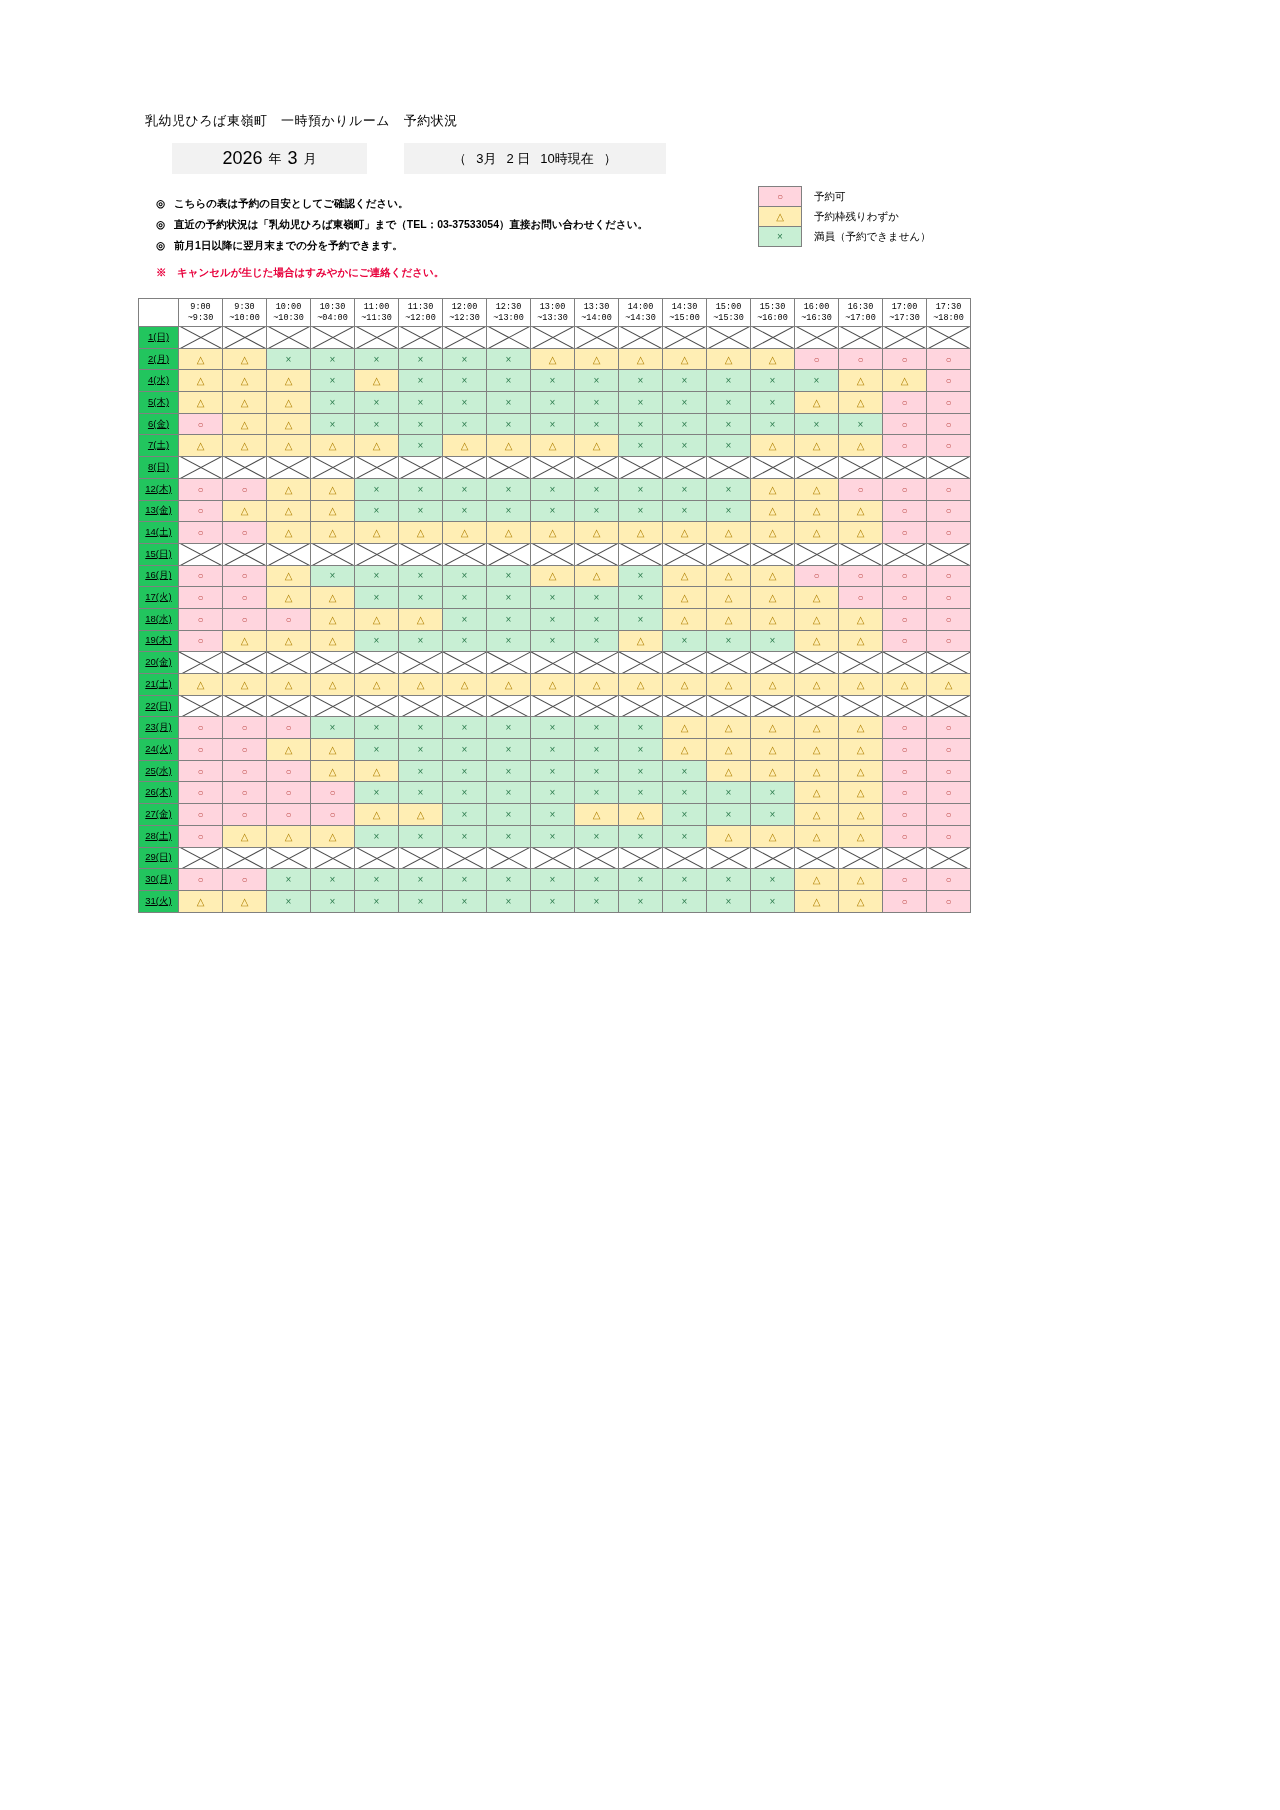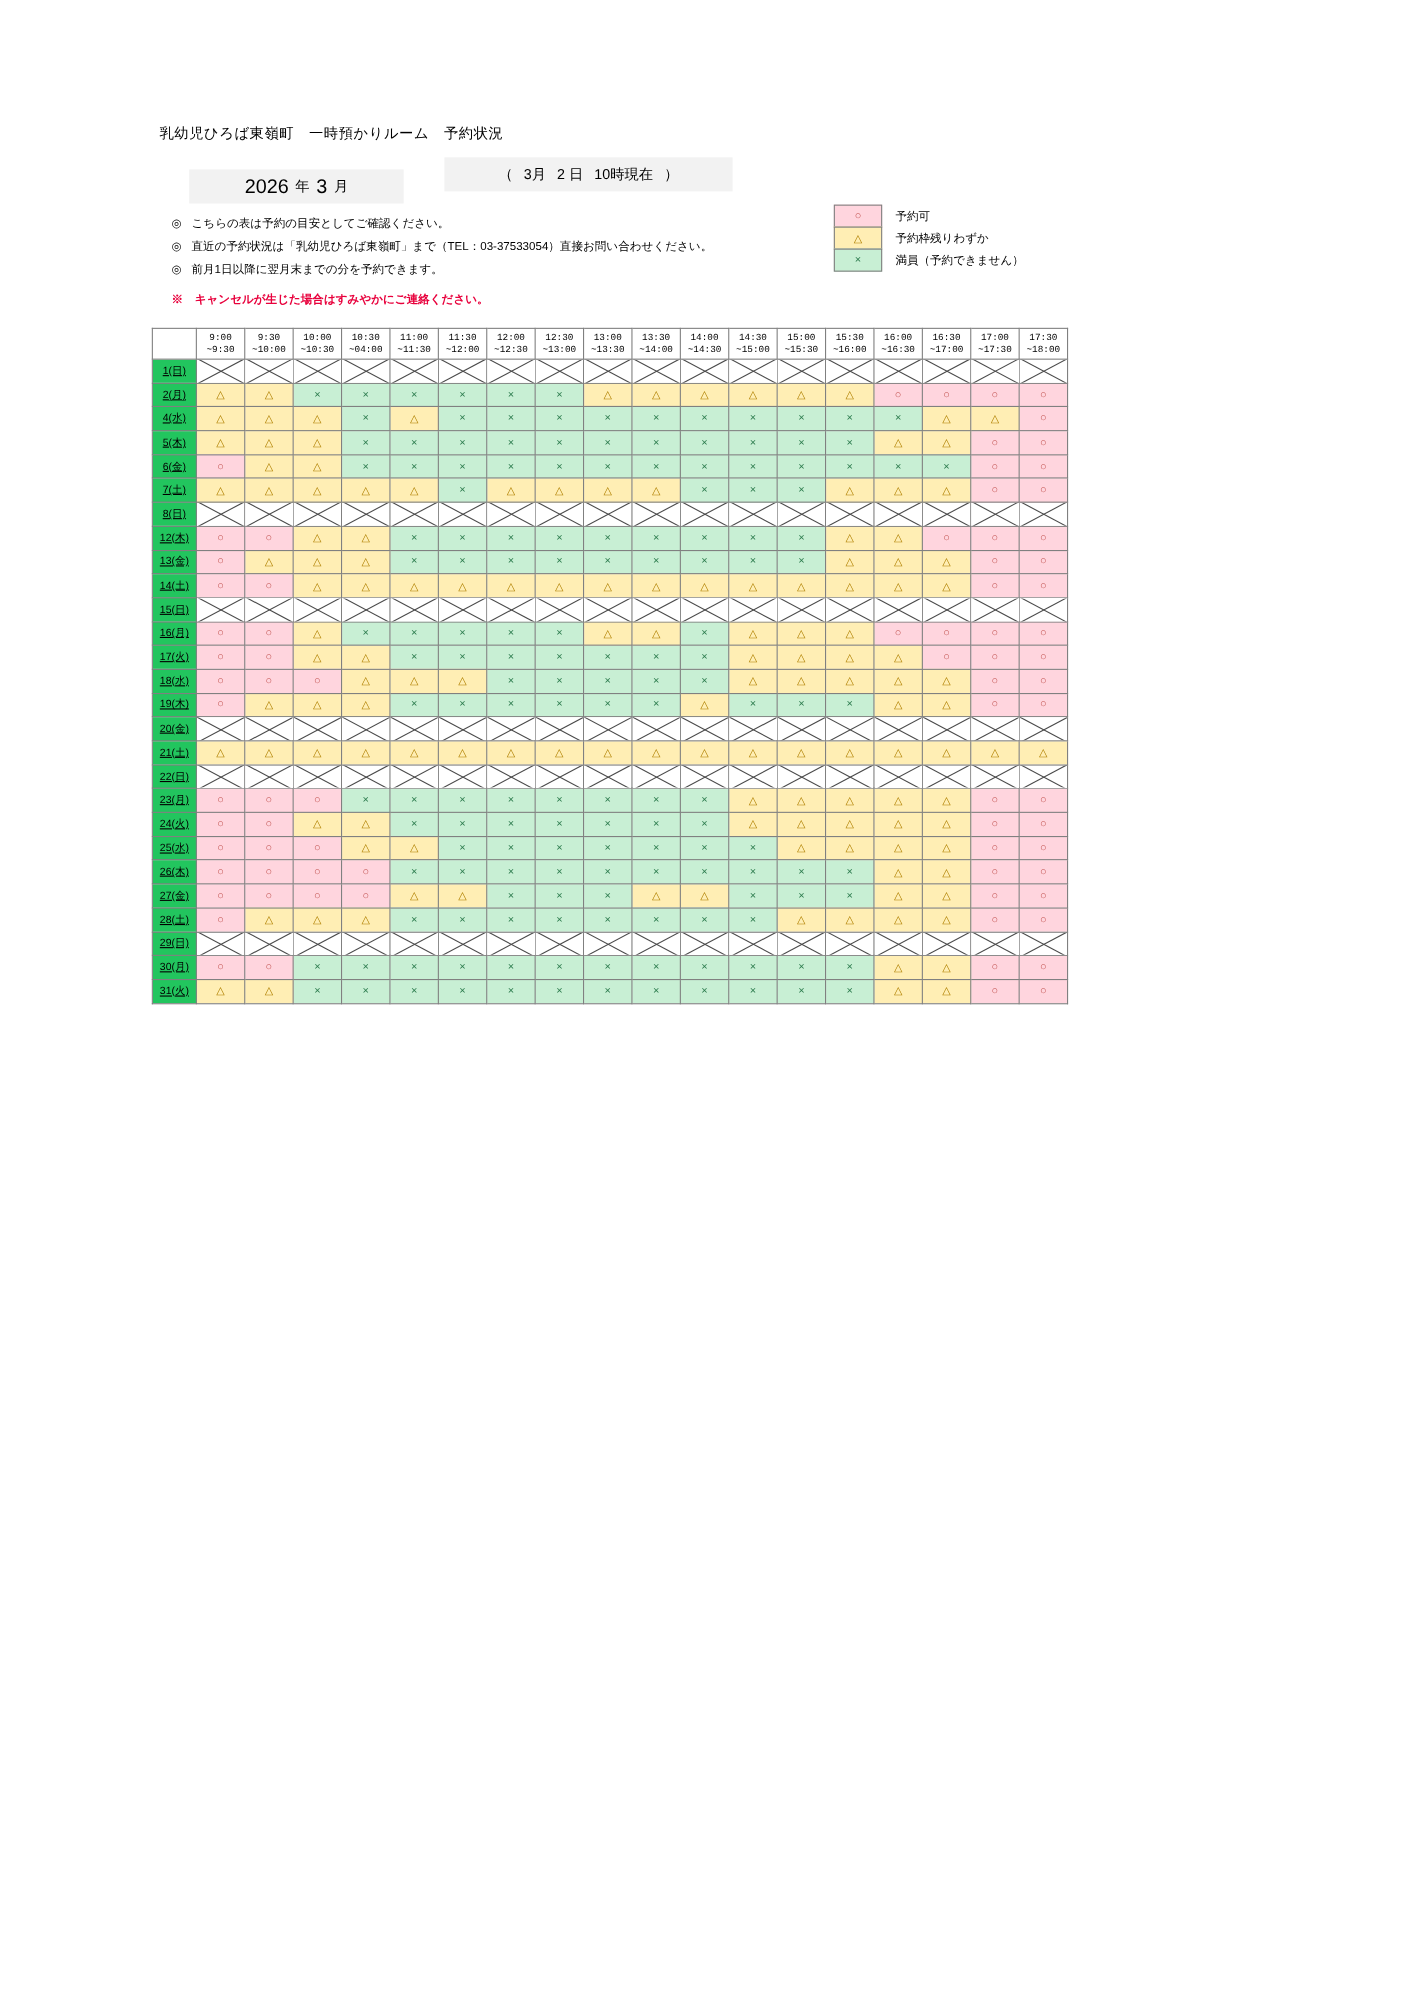--- a/index.html
+++ b/index.html
@@ -23,21 +23,21 @@
     position: absolute;
     left: 108px;
     top: 112px;
     font-size: 13px;
     letter-spacing: 0.5px;
     margin-left: 37px;
   }
   .ym-box {
     position: absolute;
     left: 172px;
-    top: 154px;
+    top: 143px;
     width: 195px;
     height: 31px;
     background: #f2f2f2;
     display: flex;
     align-items: center;
     justify-content: center;
     gap: 6px;
     font-size: 17px;
   }
   .ym-box .num { font-size: 18px; }
@@ -55,21 +55,21 @@
     gap: 10px;
     font-size: 13px;
   }
   .notes {
     position: absolute;
     left: 156px;
     top: 193px;
     font-size: 10.5px;
     line-height: 21px;
   }
-  .notes .row { white-space: nowrap; }
+  .notes .row { white-space: nowrap; font-weight: bold; }
   .notes .mark { margin-right: 6px; }
   .caution {
     color: #e8003c;
     font-weight: bold;
     margin-top: 6px;
     font-size: 10.5px;
   }
   .legend {
     position: absolute;
     left: 758px;

